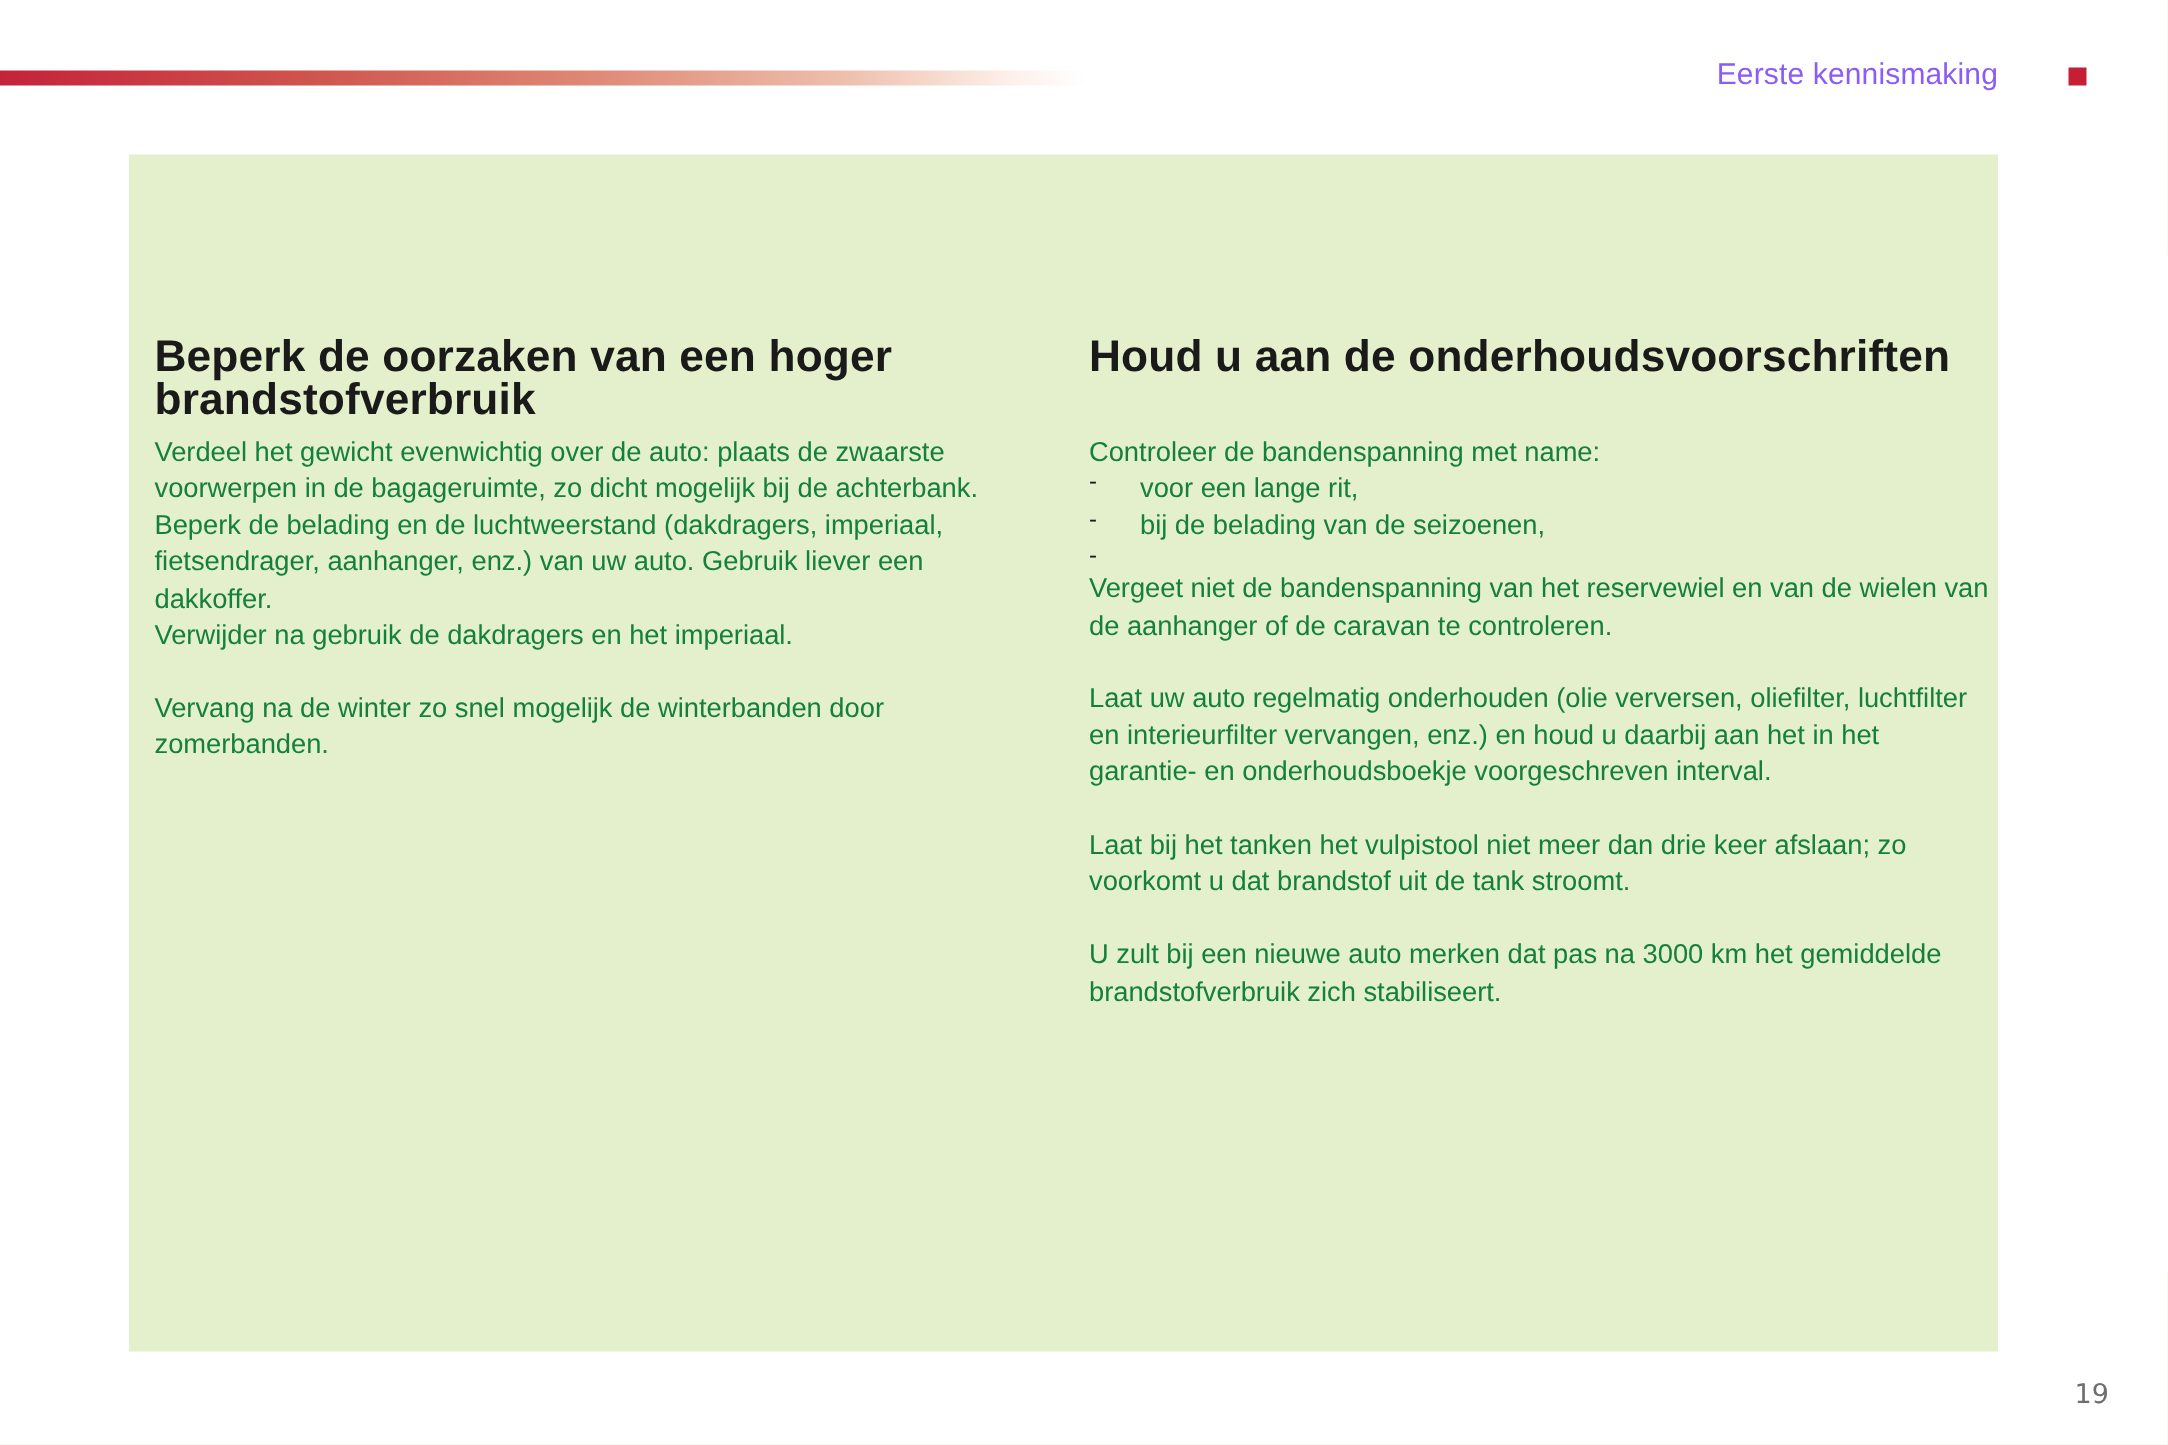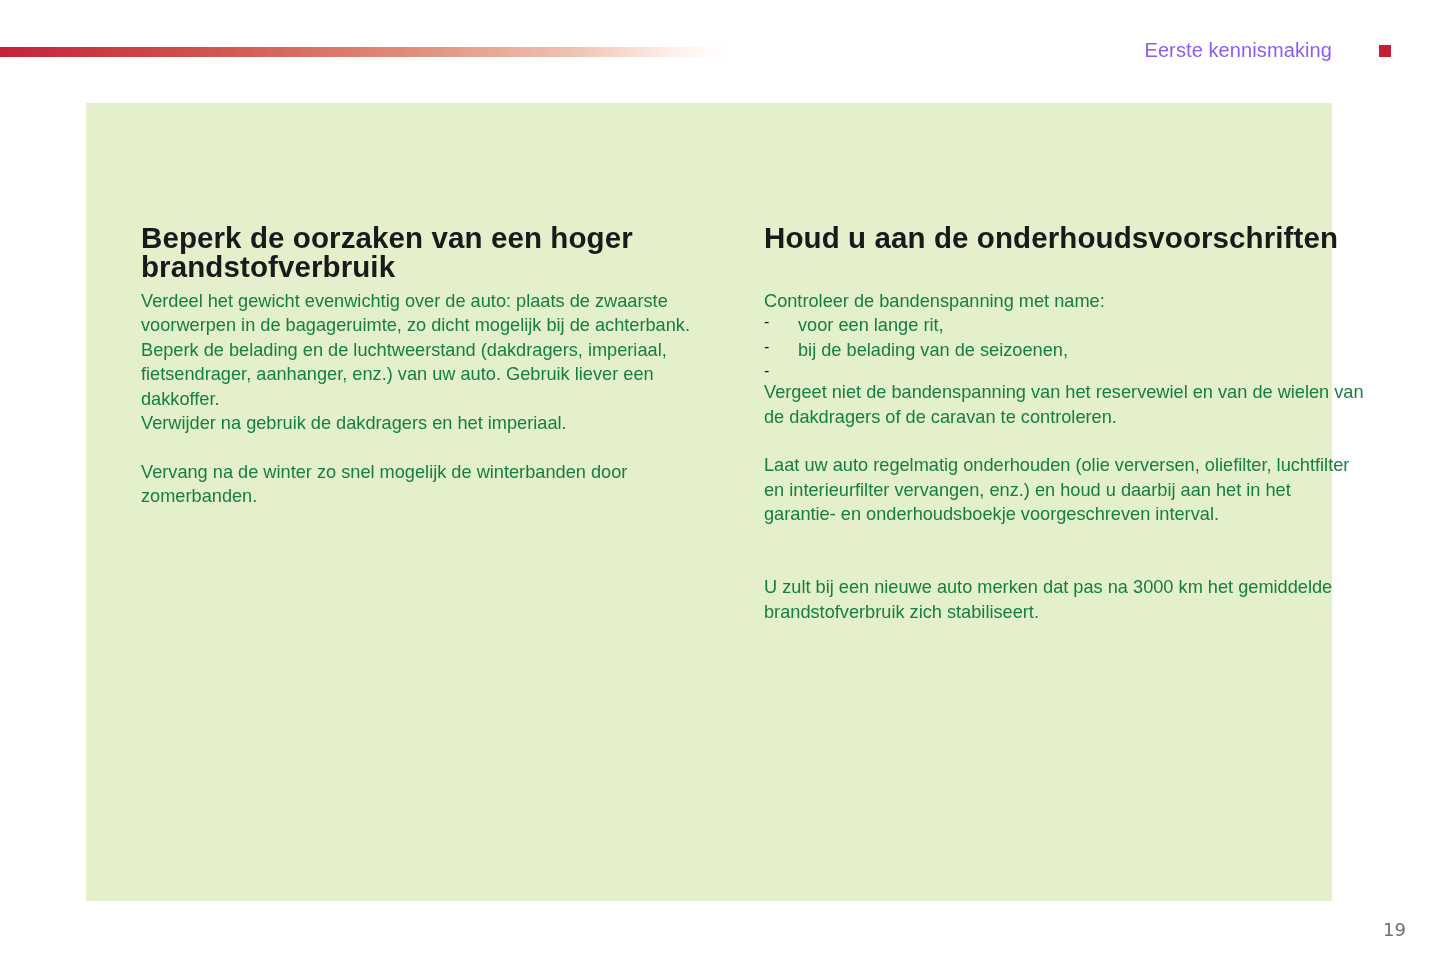--- a/index.html
+++ b/index.html
@@ -43,21 +43,20 @@
       position: absolute;
       left: 86px;
       top: 103px;
       width: 1246px;
       height: 798px;
       background: #e4efcb;
     }
     .col {
       position: absolute;
       top: 120px;
-      margin-left: 38px;
     }
     .col-left { left: 17px; width: 580px; }
     .col-right { left: 640px; width: 600px; }
     h2 {
       margin: 0;
       font-size: 29.5px;
       line-height: 29px;
       font-weight: bold;
       color: #1a1a1a;
       letter-spacing: 0.1px;
@@ -112,22 +111,23 @@
       <span class="dash">-</span>
       <p>voor een lange rit,</p>
     </div>
     <div class="dash-item">
       <span class="dash">-</span>
       <p>bij de belading van de seizoenen,</p>
     </div>
     <div class="dash-item">
       <span class="dash">-</span>
     </div>
-    <p>Vergeet niet de bandenspanning van het reservewiel en van de wielen van de dakdragers of de caravan te controleren.</p>
+    <p>Vergeet niet de bandenspanning van het reservewiel en van de wielen van de aanhanger of de caravan te controleren.</p>
     <div class="gap"></div>
     <p>Laat uw auto regelmatig onderhouden (olie verversen, oliefilter, luchtfilter en interieurfilter vervangen, enz.) en houd u daarbij aan het in het garantie- en onderhoudsboekje voorgeschreven interval.</p>
     <div class="gap"></div>
+    <p>Laat bij het tanken het vulpistool niet meer dan drie keer afslaan; zo voorkomt u dat brandstof uit de tank stroomt.</p>
     <div class="gap"></div>
     <p>U zult bij een nieuwe auto merken dat pas na 3000 km het gemiddelde brandstofverbruik zich stabiliseert.</p>
   </div>
 </div>
 
 <div class="page-number">19</div>
 
 </body></html>

